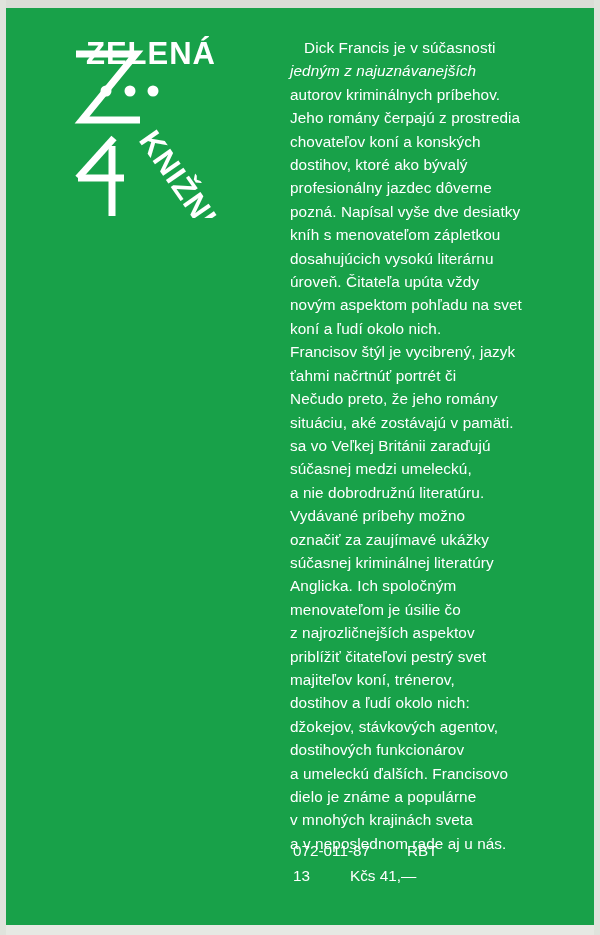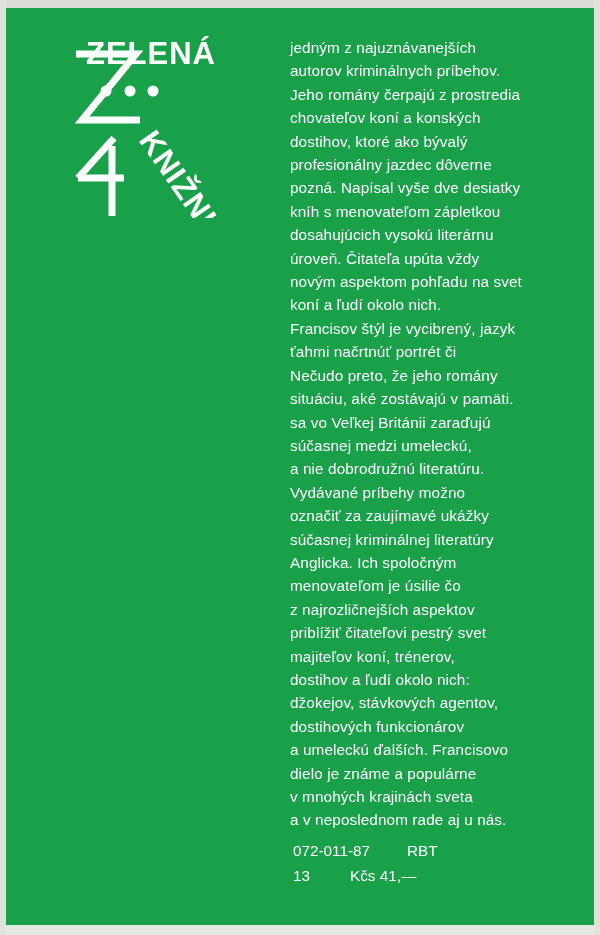--- a/index.html
+++ b/index.html
@@ -69,20 +69,21 @@
     color: #ffffff;
     font-size: 15.3px;
     line-height: 23.4px;
     letter-spacing: 0.1px;
   }
   .blurb p {
     margin: 0;
     white-space: pre-wrap;
   }
   .blurb .ital {
+    font-style: italic;
   }
   .blurb .indent-first {
     text-indent: 14px;
   }
 
   
   .footer {
     position: absolute;
     left: 293px;
     top: 838px;
@@ -125,20 +126,21 @@
       <circle cx="68" cy="63" r="5.5" fill="#ffffff"></circle>
       <circle cx="91" cy="63" r="5.5" fill="#ffffff"></circle>
 
       <text x="24" y="36" font-family="Liberation Sans, sans-serif" font-size="31" font-weight="bold" fill="#ffffff" letter-spacing="1">ZELENÁ</text>
 
       <text transform="translate(76,112) rotate(55)" font-family="Liberation Sans, sans-serif" font-size="31" font-weight="bold" fill="#ffffff" letter-spacing="1">KNIŽNICA</text>
     </svg>
   </div>
 
   <div class="blurb">
+    <p class="indent-first">Dick Francis je v súčasnosti</p>
     <p class="ital">jedným z najuznávanejších</p>
     <p>autorov kriminálnych príbehov.</p>
     <p>Jeho romány čerpajú z prostredia</p>
     <p>chovateľov koní a konských</p>
     <p>dostihov, ktoré ako bývalý</p>
     <p>profesionálny jazdec dôverne</p>
     <p>pozná. Napísal vyše dve desiatky</p>
     <p>kníh s menovateľom zápletkou</p>
     <p>dosahujúcich vysokú literárnu</p>
     <p>úroveň. Čitateľa upúta vždy</p>

